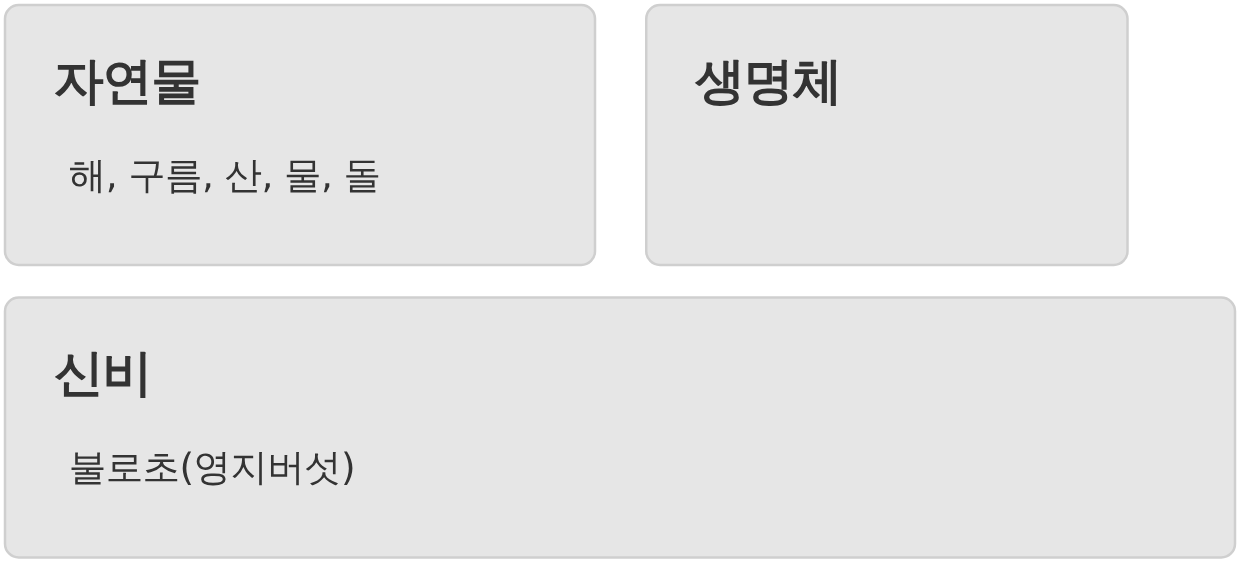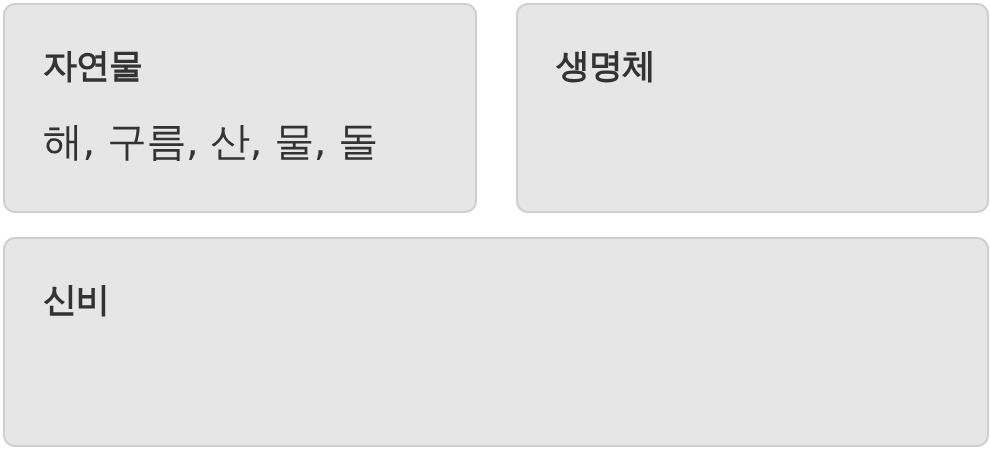--- a/index.html
+++ b/index.html
@@ -17,45 +17,47 @@
     }
     .card {
       position: absolute;
       box-sizing: border-box;
       background: #e6e6e6;
       border: 2px solid #cfcfcf;
       border-radius: 12px;
       padding: 36px 0 0 38px;
     }
     .card-title {
-      font-size: 34px;
+      font-size: 40px;
       font-weight: bold;
       line-height: 48px;
       color: #333333;
       margin: 0;
       letter-spacing: -1px;
     }
     .card-body {
-      font-size: 40px;
+      font-size: 30px;
       line-height: 44px;
       color: #333333;
       margin-top: 30px;
       letter-spacing: -0.5px;
+      margin-left: 12px;
     }
     #card-nature { left: 3px; top: 3px; width: 474px; height: 210px; }
-    #card-living { left: 516px; top: 3px; width: 473px; height: 210px; }
+    #card-living { left: 516px; top: 3px; width: 387px; height: 210px; }
     #card-mystic { left: 3px; top: 237px; width: 986px; height: 210px; }
   </style>
 </head>
 <body>
 
 <div class="card" id="card-nature">
   <div class="card-title">자연물</div>
   <div class="card-body">해, 구름, 산, 물, 돌</div>
 </div>
 
 <div class="card" id="card-living">
   <div class="card-title">생명체</div>
 </div>
 
 <div class="card" id="card-mystic">
   <div class="card-title">신비</div>
+  <div class="card-body">불로초(영지버섯)</div>
 </div>
 
 </body></html>

